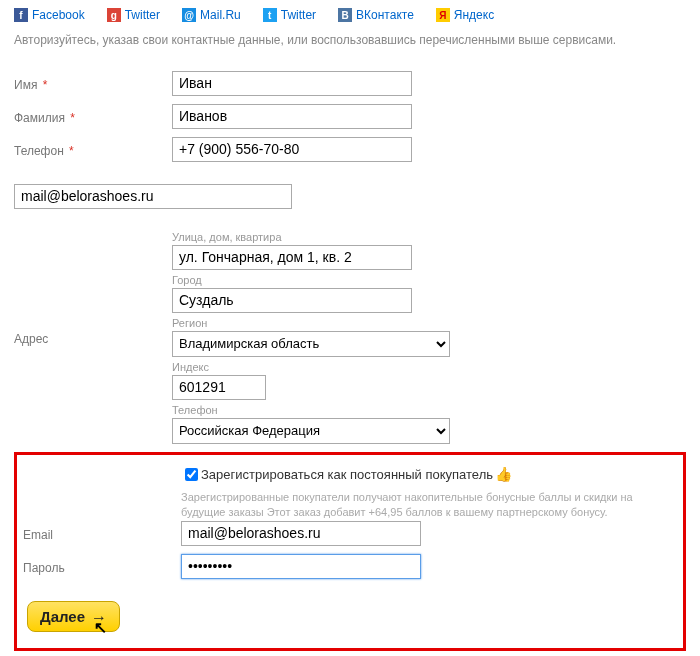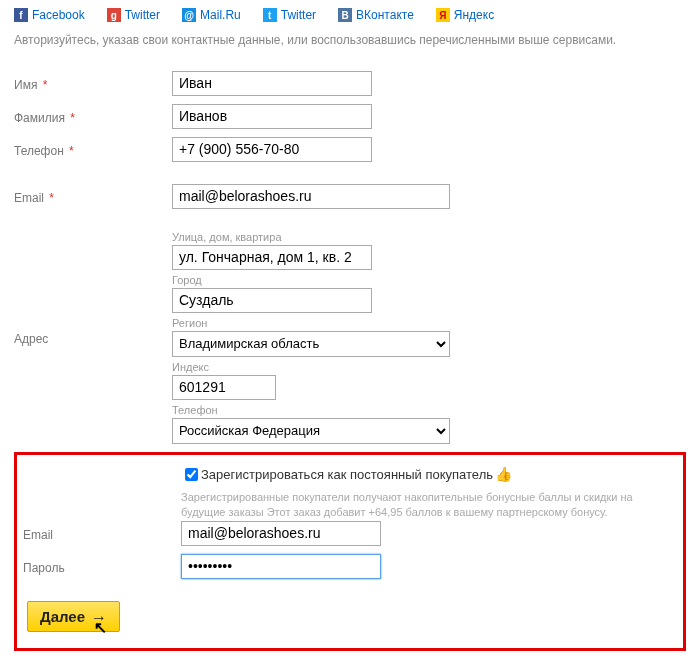--- a/index.html
+++ b/index.html
@@ -65,23 +65,23 @@
   }
   .sub-label.first { margin-top: 0; }
   input[type=text], input[type=password], select {
     font-family: Arial;
     font-size: 14px;
     padding: 3px 6px;
     border: 1px solid #aaa;
     background: #fff;
     height: 25px;
   }
-  .w-std { width: 200px; }
+  .w-std { width: 240px; }
   .w-wide { width: 278px; }
-  .w-idx { width: 104px; }
+  .w-idx { width: 94px; }
   select { height: 26px; padding: 1px 2px; font-size: 13px; }
   .spacer { height: 14px; }
   .highlight-box {
     border: 3px solid #e30000;
     padding: 10px 6px 16px 6px;
     margin-top: 6px;
   }
   .check-row {
     display: flex;
     align-items: center;
@@ -109,21 +109,21 @@
   .focus-input {
     border: 1px solid #5a9de8 !important;
     box-shadow: 0 0 2px #5a9de8;
   }
   .btn-next {
     display: inline-flex;
     align-items: flex-start;
     gap: 6px;
     background: linear-gradient(#ffe262, #ffd000);
     border: 1px solid #c9a400;
-    border-radius: 2px;
+    border-radius: 8px;
     padding: 6px 12px;
     font-size: 15px;
     font-weight: bold;
     color: #222;
     cursor: pointer;
     position: relative;
     margin-left: 4px;
   }
   .btn-next .arrow {
     font-size: 16px;
@@ -181,21 +181,20 @@
 </div>
 
 <div class="form-row">
   <div class="form-label"><span>Телефон</span><span class="req"> *</span></div>
   <div class="form-fields"><input type="text" class="w-std" value="+7 (900) 556-70-80" style=""></div>
 </div>
 
 <div class="spacer"></div>
 
 <div class="form-row">
-  <div class="form-label"><span>Email</span><span class="req"> *</span></div>
   <div class="form-fields"><input type="text" class="w-wide" value="mail@belorashoes.ru" style=""></div>
 </div>
 
 <div class="spacer"></div>
 
 <div class="form-row">
   <div class="form-label"><span>Адрес</span></div>
   <div class="form-fields">
     <div class="sub-label first">Улица, дом, квартира</div>
     <input type="text" class="w-std" value="ул. Гончарная, дом 1, кв. 2" style="">

